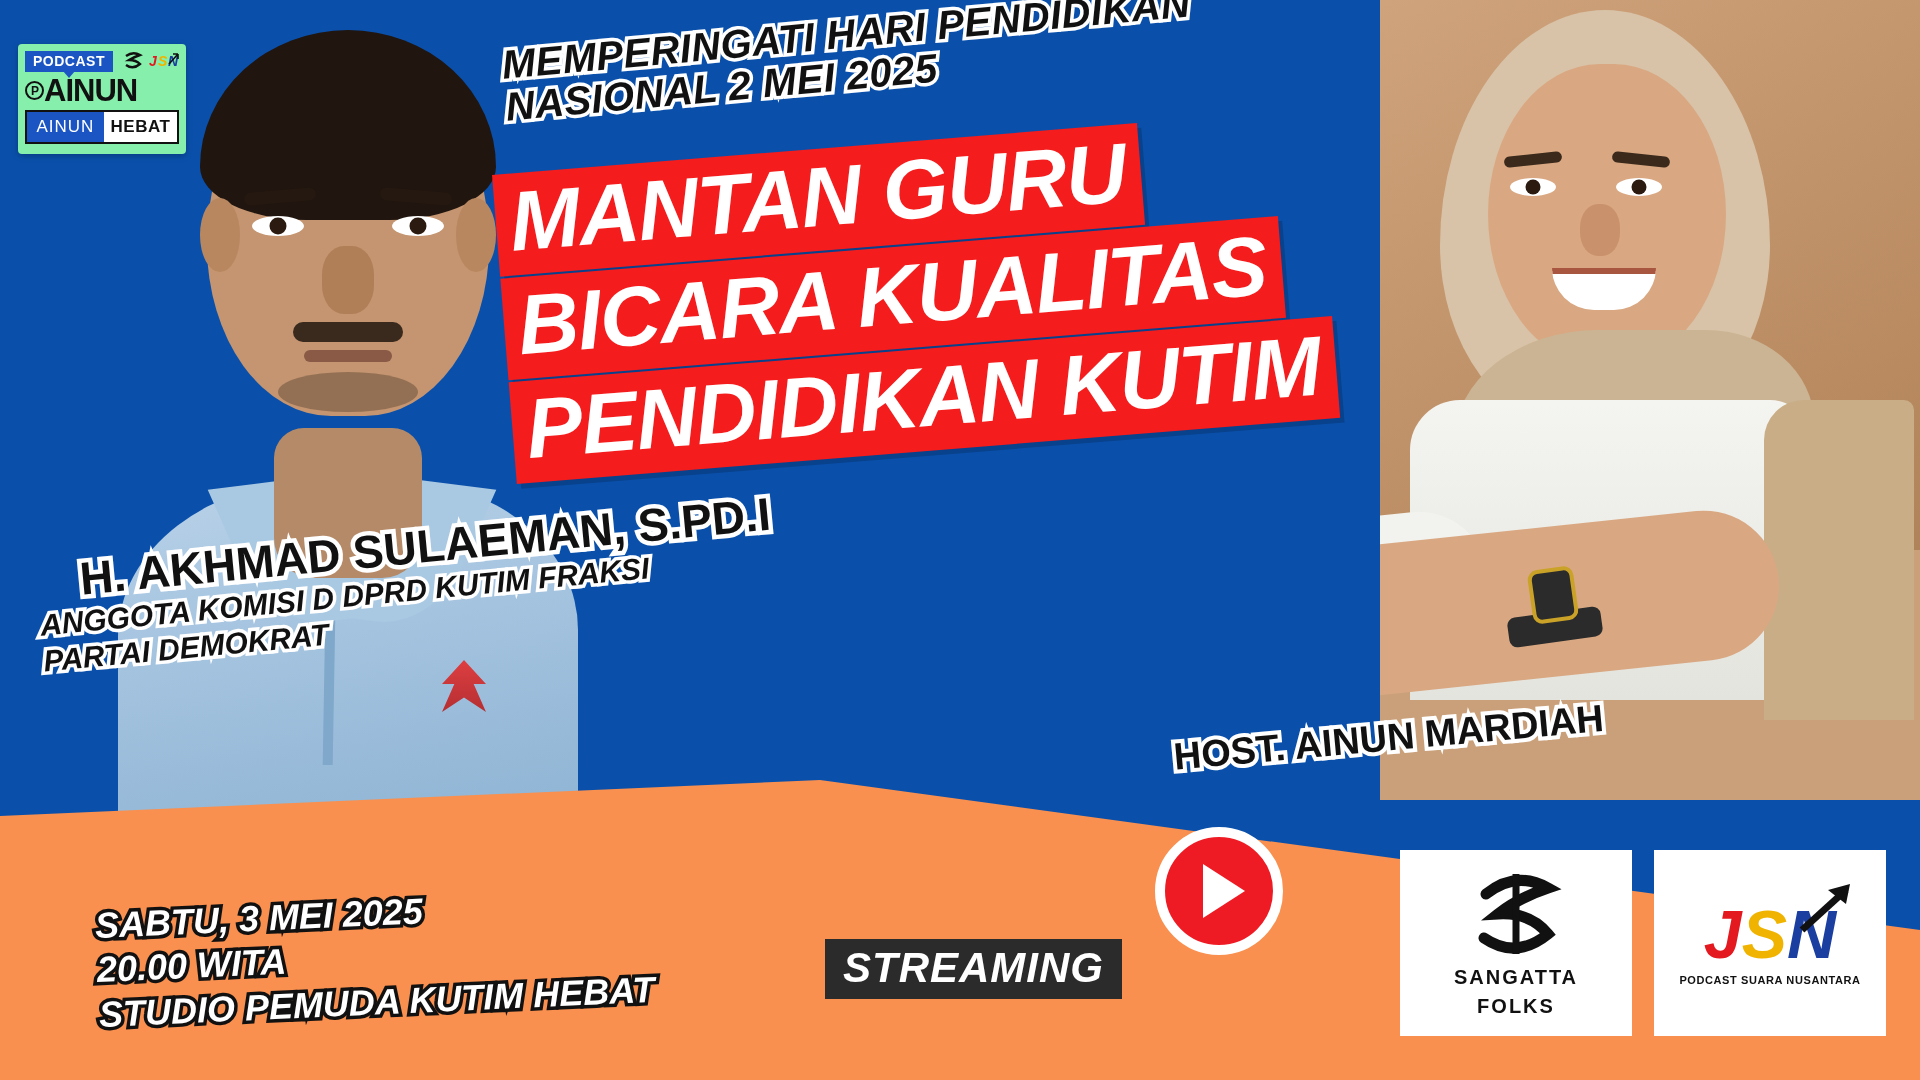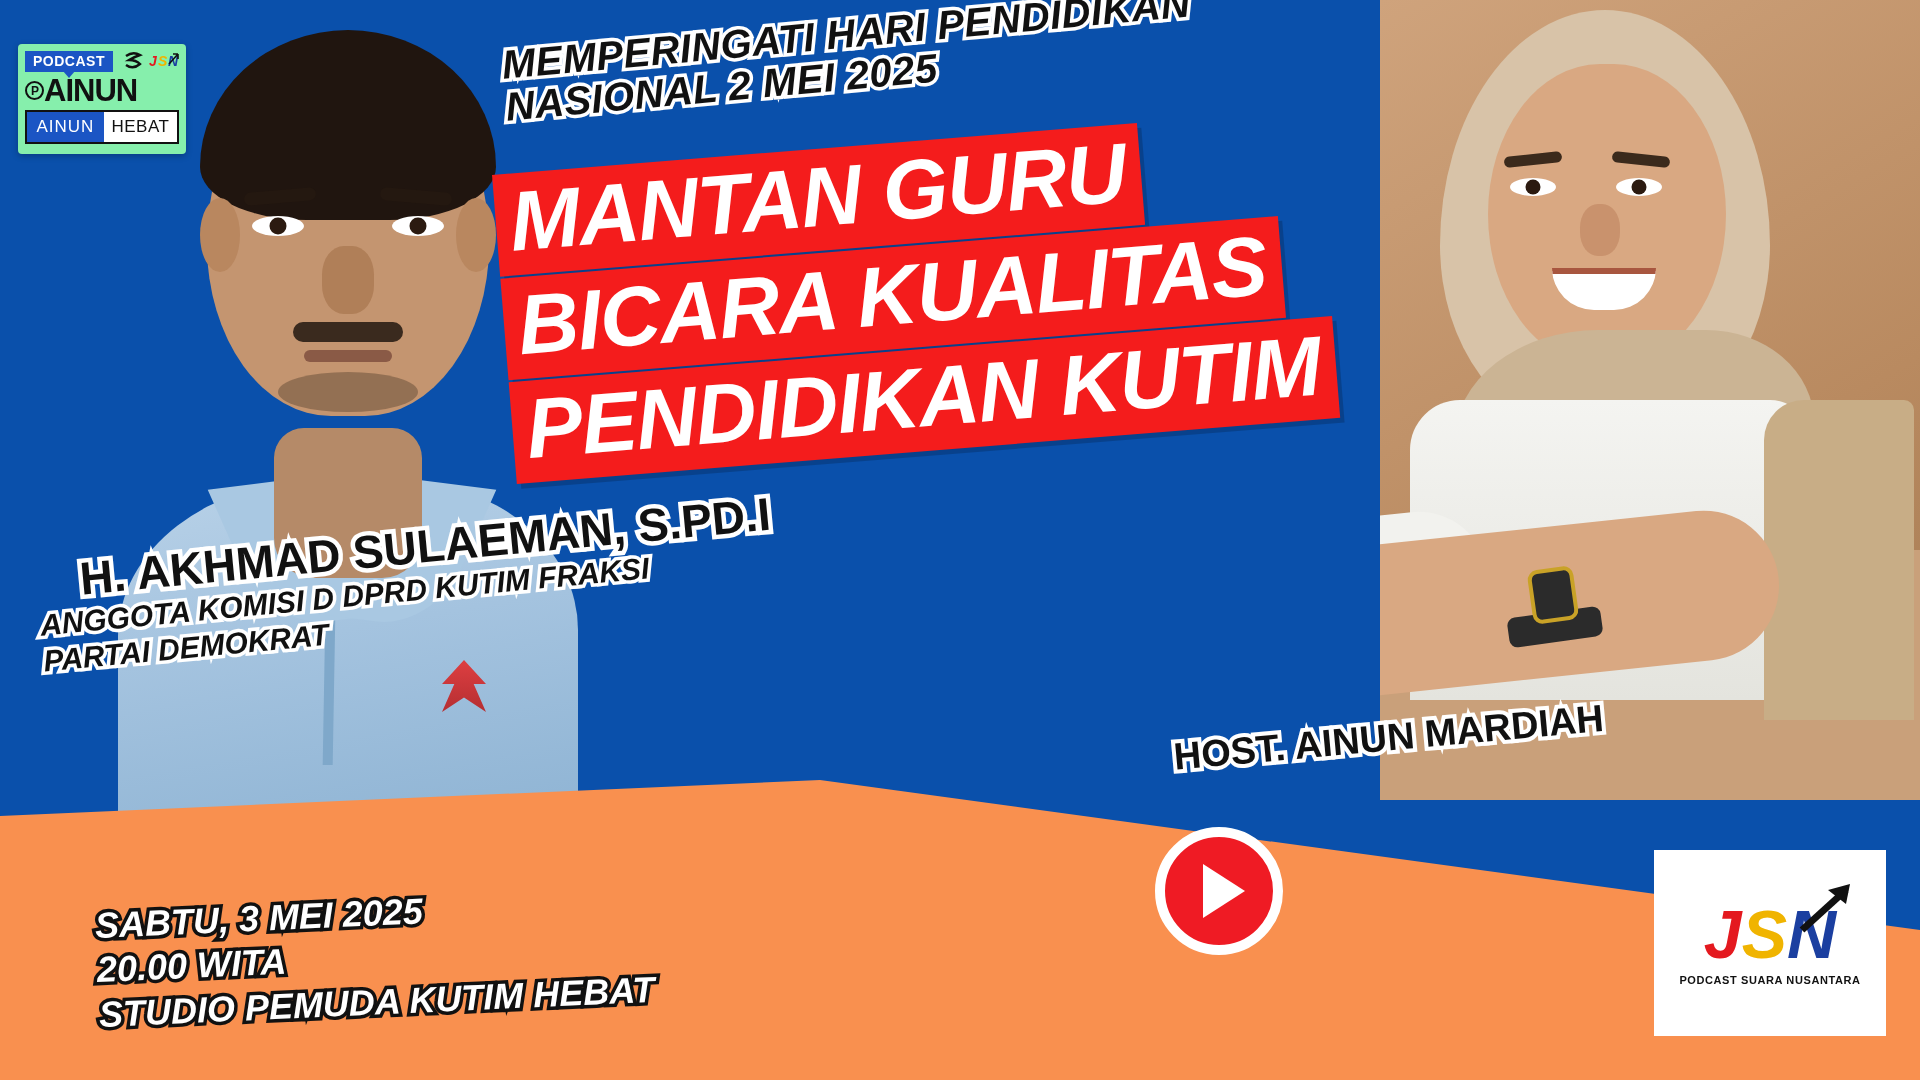--- a/index.html
+++ b/index.html
@@ -157,21 +157,21 @@
   }
   .lc-row3{
     display:flex; border:2px solid #111; height:34px; margin-top:2px;
   }
   .lc-kutim{
     background:#1b55c4; color:#fff; font-size:17px; font-weight:normal;
     letter-spacing:1px; display:flex; align-items:center; justify-content:center;
     flex:1.05;
   }
   .lc-hebat{
-    color:#111; font-size:17px; font-weight:normal; letter-spacing:.5px;
+    color:#111; font-size:17px; font-weight:bold; letter-spacing:.5px;
     display:flex; align-items:center; justify-content:center; flex:1; background:#fff;
   }
 
   
   .eyebrow{
     position:absolute; left:500px; top:44px; width:740px;
     transform:rotate(-5.2deg); transform-origin:left top;
     font-size:40px; font-weight:bold; font-style:italic; line-height:1.06;
     color:#111; letter-spacing:.5px;
     -webkit-text-stroke:7px #fff; paint-order:stroke fill;
@@ -381,23 +381,34 @@
   <div class="schedule">
     <div class="sc-line">SABTU, 3 MEI 2025</div>
     <div class="sc-line">20.00 WITA</div>
     <div class="sc-line">STUDIO PEMUDA KUTIM HEBAT</div>
   </div>
 
   <div class="live-wrap">
     <div class="play-circle">
       <div class="play-tri"></div>
     </div>
+    <div class="stream-row">
+      <span class="stream-text">STREAMING</span>
+    </div>
   </div>
 
   <div class="sponsors">
+    <div class="sp-card">
+      <svg width="96" height="92" viewBox="0 0 96 92">
+        <path d="M18 26 Q48 2 80 20 Q50 30 30 46 Q62 44 80 66 Q48 92 16 70" fill="none" stroke="#111" stroke-width="11" stroke-linecap="round"></path>
+        <line x1="48" y1="6" x2="48" y2="86" stroke="#111" stroke-width="7"></line>
+      </svg>
+      <div class="sp-name">SANGATTA</div>
+      <div class="sp-name">FOLKS</div>
+    </div>
 
     <div class="sp-card">
       <div style="position:relative;">
         <svg width="60" height="54" viewBox="0 0 60 54" style="position:absolute;right:-22px;top:-18px;">
           <path d="M4 48 L48 8" stroke="#111" stroke-width="7" fill="none"></path>
           <polygon points="52,2 30,8 48,22" fill="#111"></polygon>
         </svg>
         <div class="jsn-letters">
           <span class="jsn-j">J</span>
           <span class="jsn-s">S</span>

